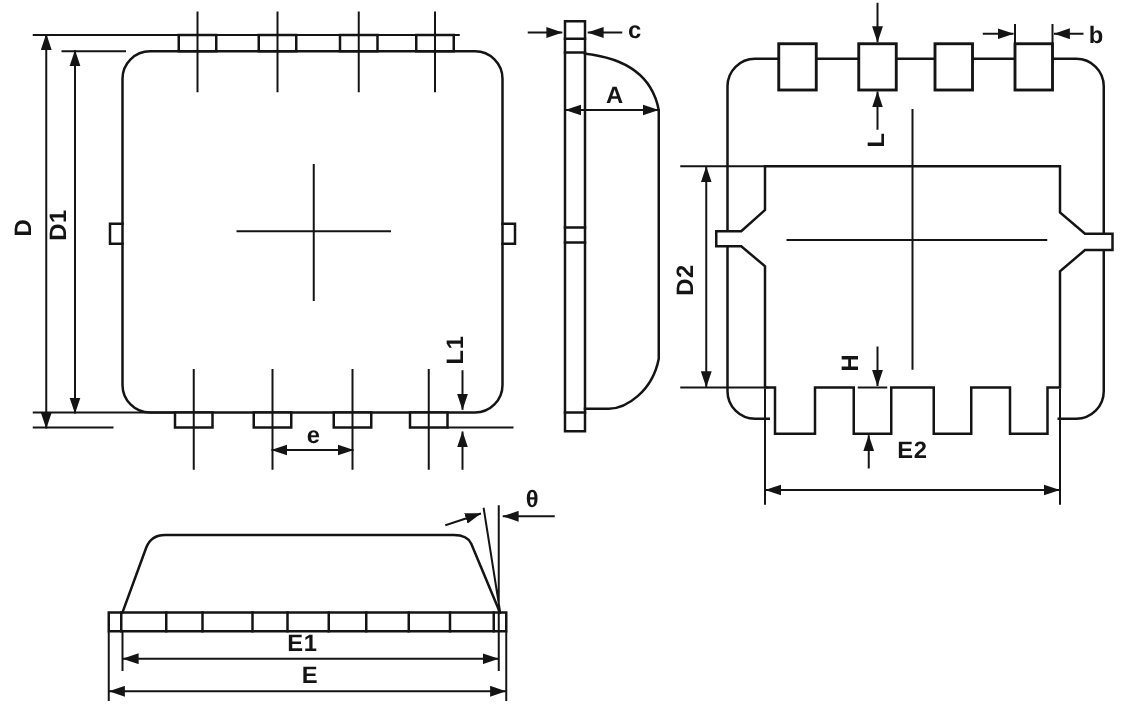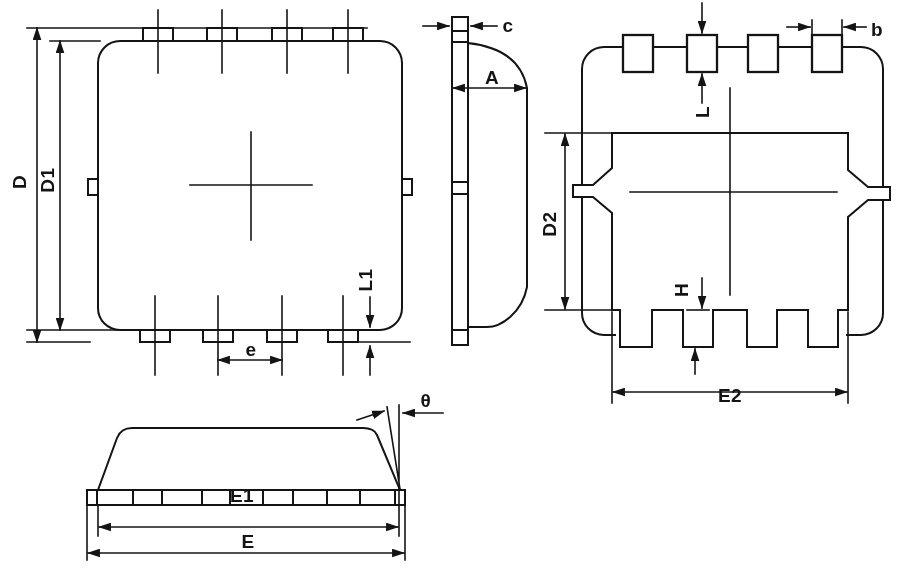--- a/index.html
+++ b/index.html
@@ -128,19 +128,19 @@
   <span class="dim-label rot" style="left:365px;top:280px">L1</span>
   <span class="dim-label" style="left:251px;top:349px">e</span>
 
   <span class="dim-label" style="left:508px;top:25px">c</span>
   <span class="dim-label" style="left:492px;top:77px">A</span>
 
   <span class="dim-label rot" style="left:702px;top:112px">L</span>
   <span class="dim-label" style="left:877px;top:29px">b</span>
   <span class="dim-label rot" style="left:549px;top:224px">D2</span>
   <span class="dim-label rot" style="left:681px;top:290px">H</span>
-  <span class="dim-label" style="left:730px;top:395px">E2</span>
+  <span class="dim-label" style="left:730px;top:361px">E2</span>
 
   <span class="dim-label" style="left:426px;top:400px">θ</span>
-  <span class="dim-label" style="left:242px;top:495px">E1</span>
+  <span class="dim-label" style="left:242px;top:515px">E1</span>
   <span class="dim-label" style="left:248px;top:541px">E</span>
 
 </div>
 
 </body></html>

